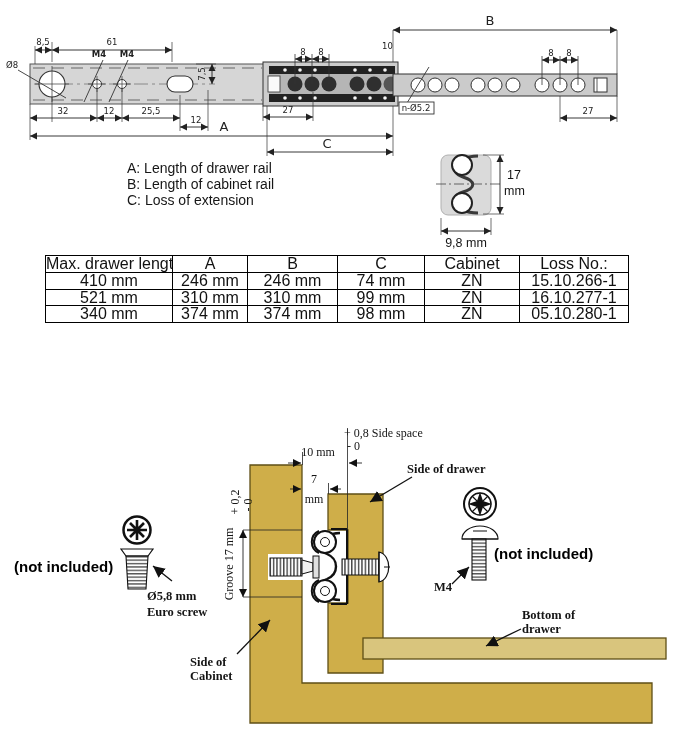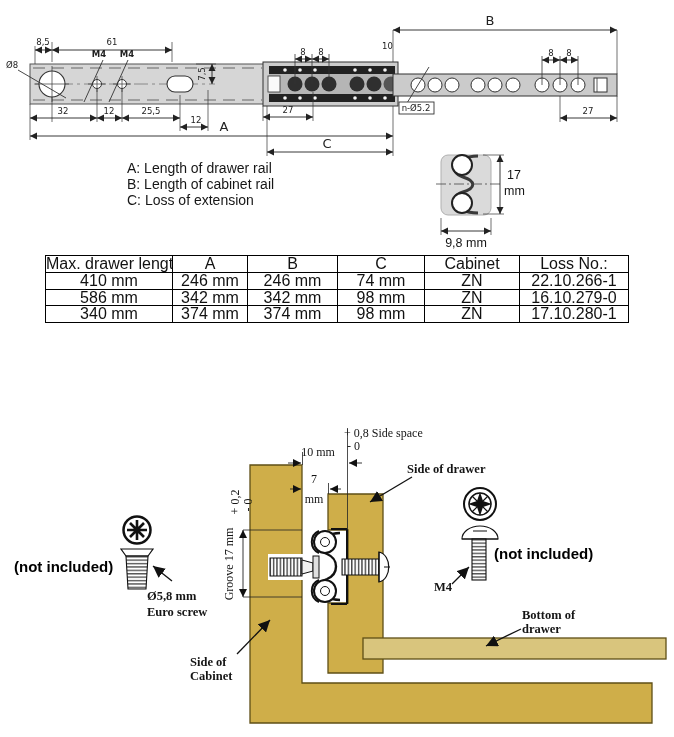--- a/index.html
+++ b/index.html
@@ -191,37 +191,37 @@
       <th>Loss No.:</th>
     </tr>
   </thead>
   <tbody>
     <tr>
           <td>410 mm</td>
           <td>246 mm</td>
           <td>246 mm</td>
           <td>74 mm</td>
           <td>ZN</td>
-          <td>22.10.266-1</td>
+          <td>15.10.266-1</td>
         </tr>
     <tr>
-          <td>586 mm</td>
-          <td>342 mm</td>
-          <td>342 mm</td>
-          <td>98 mm</td>
+          <td>521 mm</td>
+          <td>310 mm</td>
+          <td>310 mm</td>
+          <td>99 mm</td>
           <td>ZN</td>
-          <td>16.10.279-0</td>
+          <td>16.10.277-1</td>
         </tr>
     <tr>
           <td>340 mm</td>
           <td>374 mm</td>
           <td>374 mm</td>
           <td>98 mm</td>
           <td>ZN</td>
-          <td>17.10.280-1</td>
+          <td>05.10.280-1</td>
         </tr>
   </tbody>
 </table>
 
 <svg width="674" height="345" viewBox="0 0 674 345" style="position:absolute;left:0;top:392px;">
   <defs>
     <marker id="be" viewBox="0 0 10 10" refX="10" refY="5" markerWidth="9" markerHeight="9" orient="auto">
       <path d="M0,0 L10,5 L0,10 Z" fill="#111"></path>
         </marker>
     <marker id="bs" viewBox="0 0 10 10" refX="0" refY="5" markerWidth="9" markerHeight="9" orient="auto">

